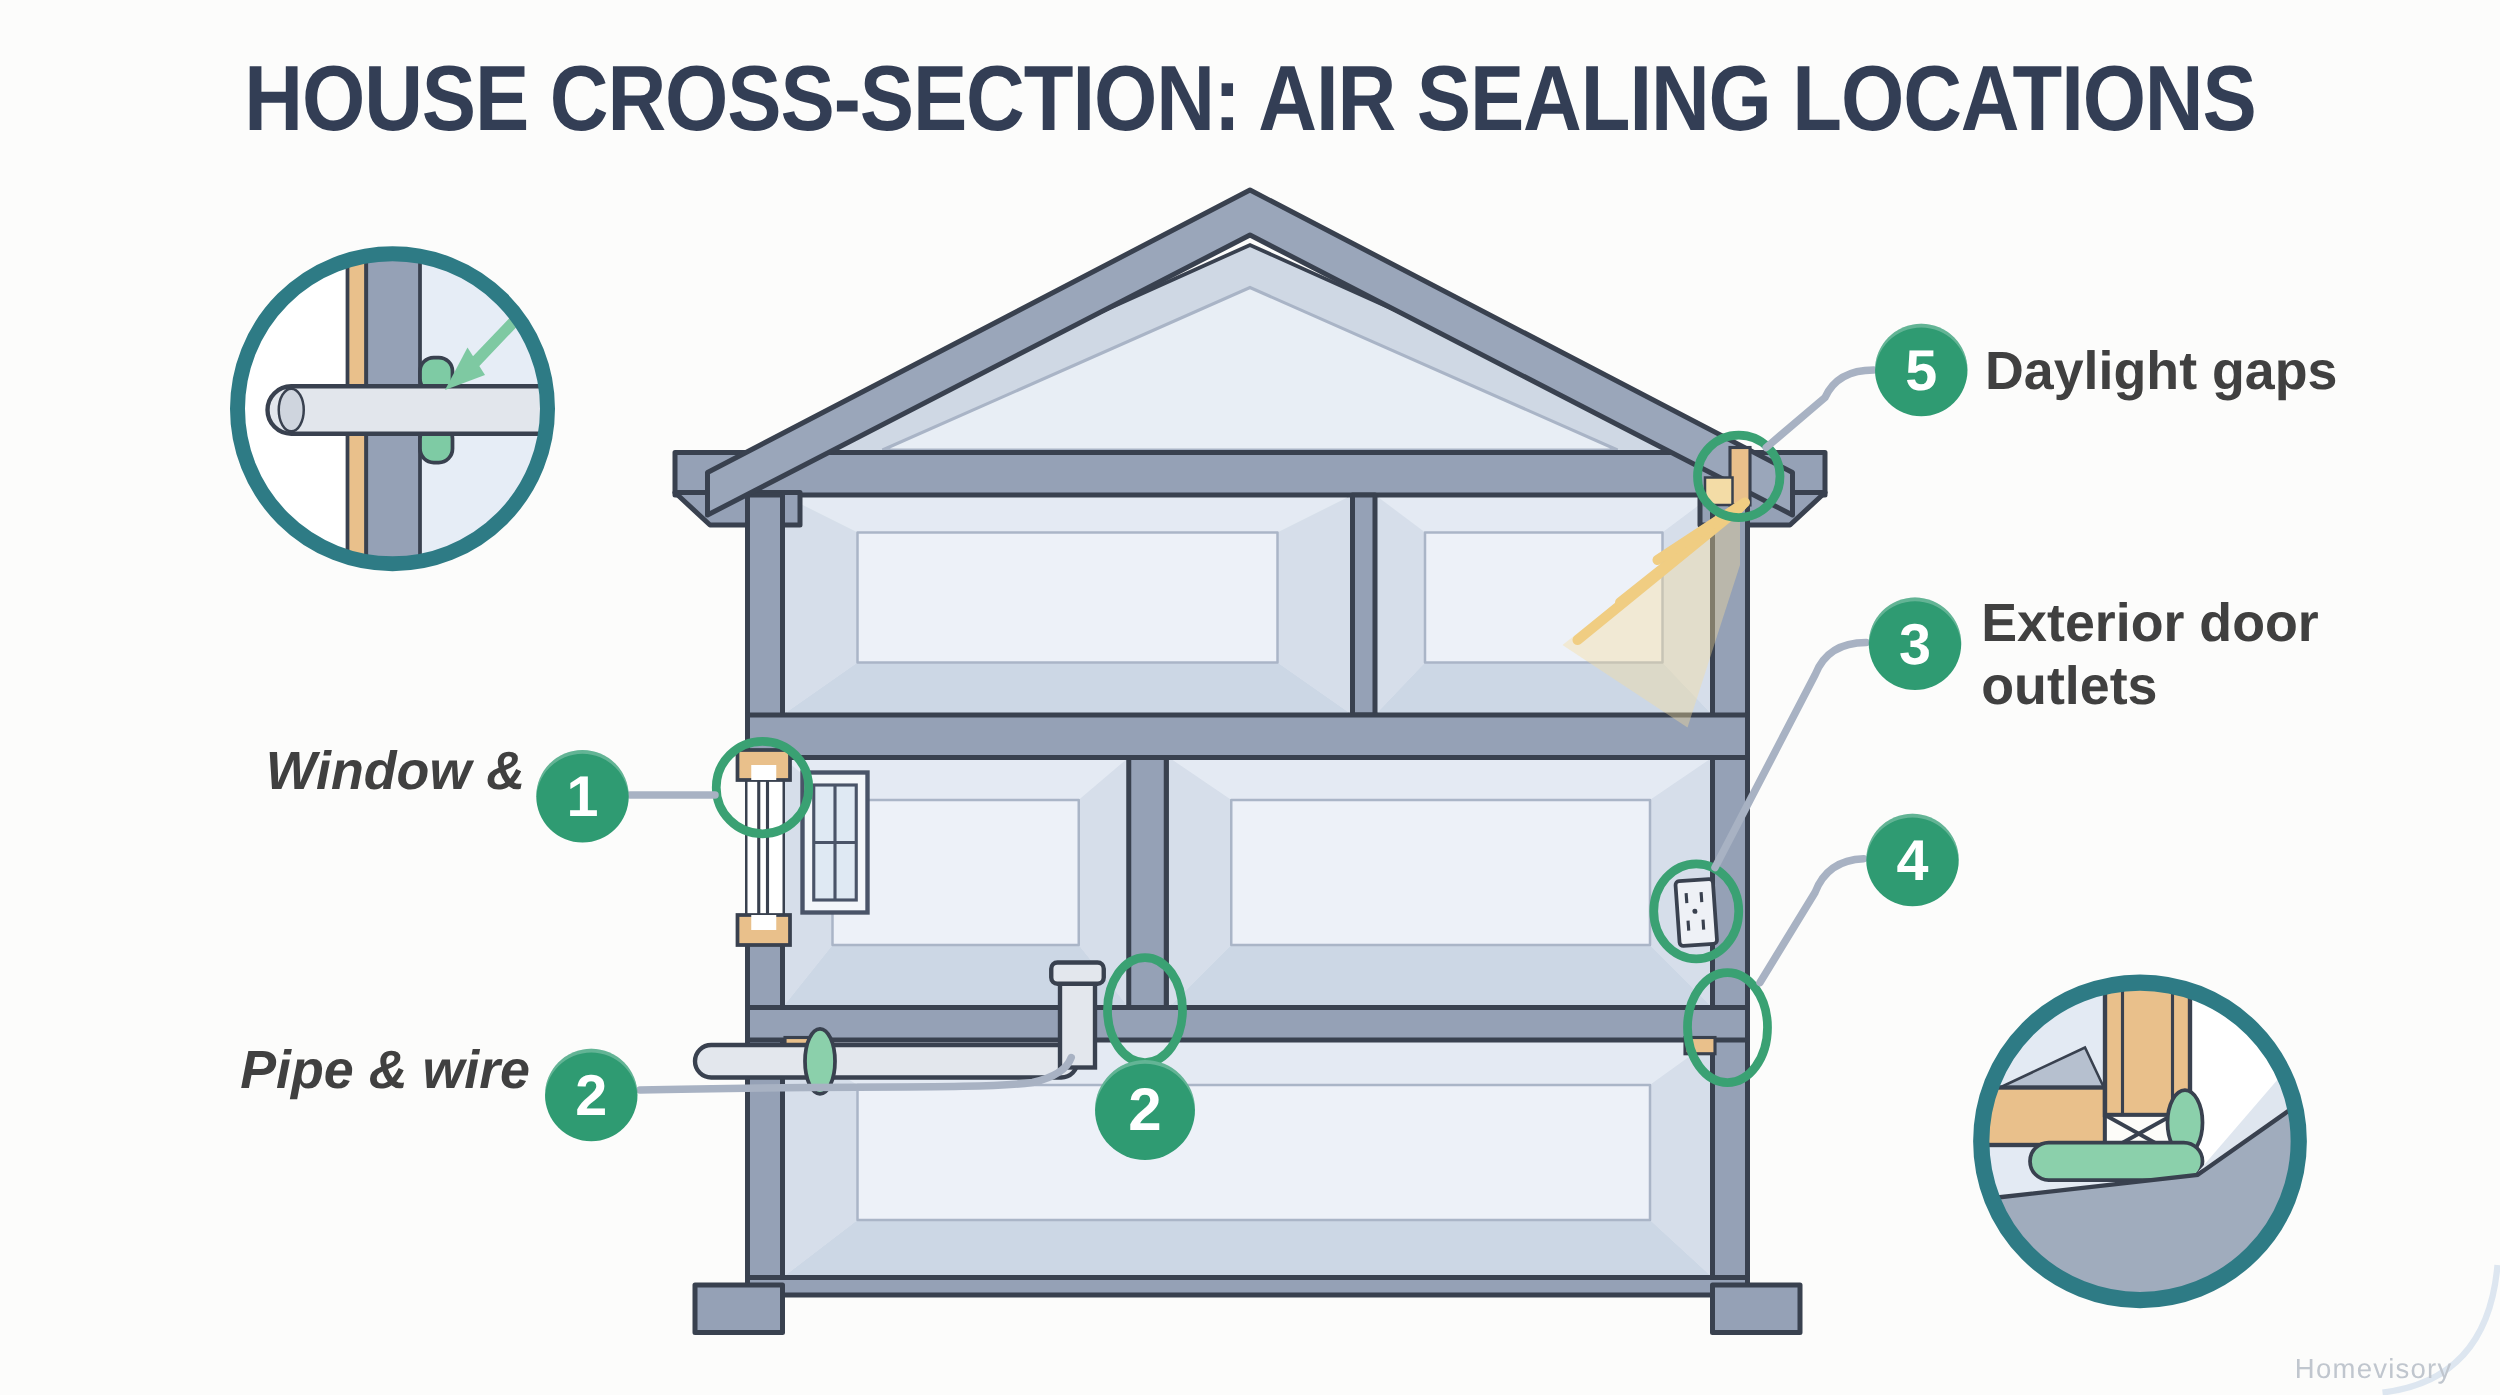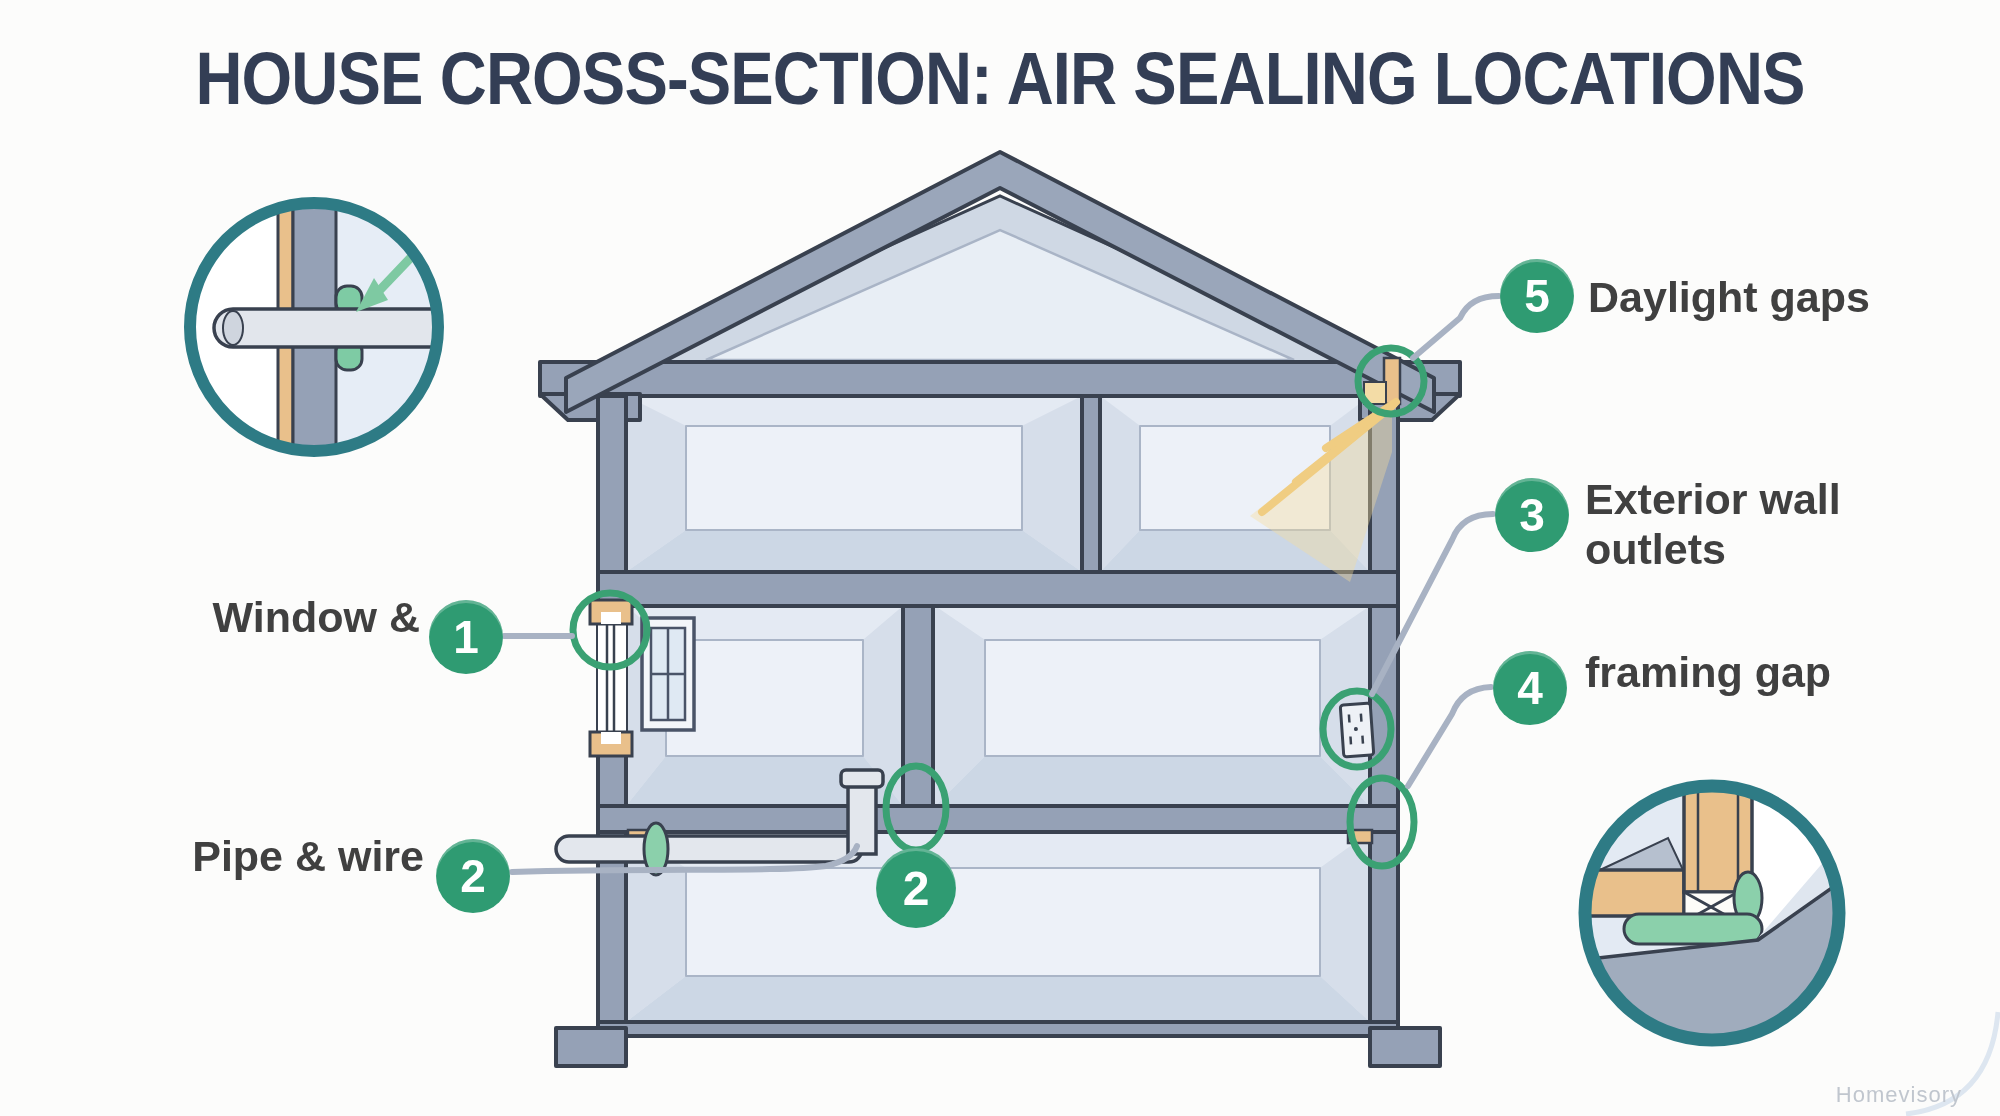--- a/index.html
+++ b/index.html
@@ -10,21 +10,21 @@
   #scene{position:absolute;left:0;top:0;width:2000px;height:1116px;}
   .title{
     position:absolute;left:0;right:0;top:36px;text-align:center;
     font-size:74px;font-weight:700;letter-spacing:-1px;color:#333e55;
     transform:scaleX(0.88);transform-origin:50% 50%;white-space:nowrap;
   }
   .callout-label{
     position:absolute;font-weight:700;font-size:43px;line-height:50px;
     color:#404040;white-space:nowrap;
   }
-  .align-right{text-align:center;}
+  .align-right{text-align:center;font-style:italic;}
   .badge{
     position:absolute;width:74px;height:74px;border-radius:50%;
     background:#2f9b72;color:#ffffff;font-size:46px;font-weight:700;
     display:flex;align-items:center;justify-content:center;
     box-shadow:inset 0 3px 0 rgba(255,255,255,0.25);
   }
   .badge.big{width:80px;height:80px;font-size:48px;}
   .watermark{
     position:absolute;right:38px;bottom:8px;font-size:22px;color:#c0c6ce;
     font-weight:400;letter-spacing:1px;
@@ -229,29 +229,28 @@
   <div>Pipe &amp; wire</div>
 </div>
 <div class="badge" style="left:436px;top:839px;">
   <span>2</span>
 </div>
 <div class="badge big" style="left:876px;top:848px;">
   <span>2</span>
 </div>
 
 <div class="callout-label" style="left:1585px;top:474px;">
-  <div>Exterior wall</div>
+  <div>Exterior door</div>
   <div>outlets</div>
 </div>
 <div class="badge" style="left:1495px;top:478px;">
   <span>3</span>
 </div>
 
 <div class="callout-label" style="left:1585px;top:647px;">
-  <div>framing gap</div>
 </div>
 <div class="badge" style="left:1493px;top:651px;">
   <span>4</span>
 </div>
 
 <div class="callout-label" style="left:1588px;top:272px;">
   <div>Daylight gaps</div>
 </div>
 <div class="badge" style="left:1500px;top:259px;">
   <span>5</span>

